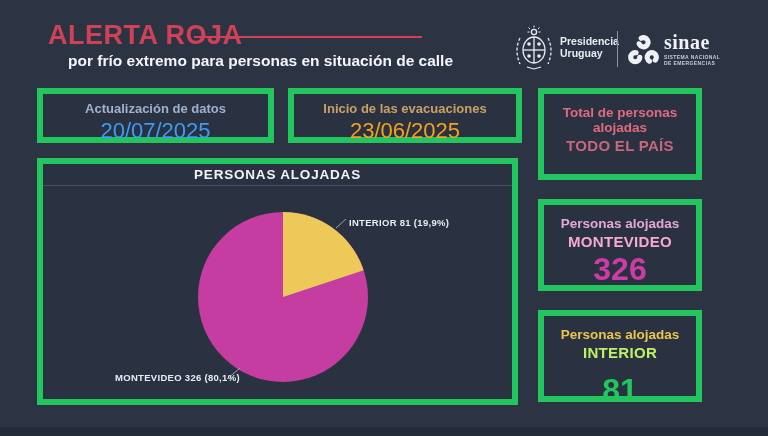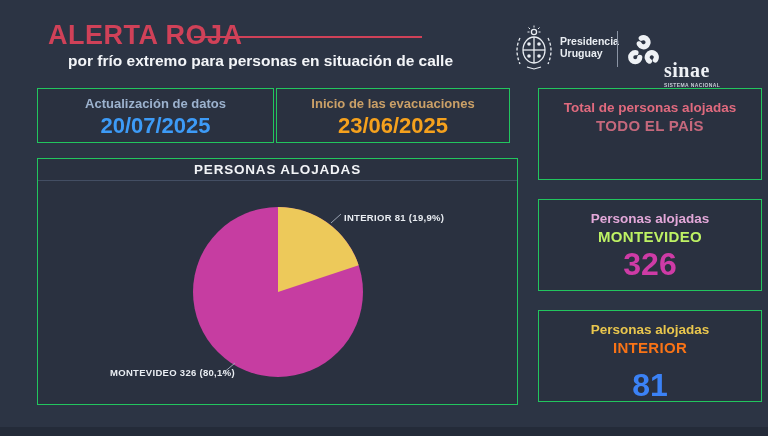--- a/index.html
+++ b/index.html
@@ -12,35 +12,35 @@
   .abs{position:absolute;}
   
   .title{left:48px;top:20px;font-size:27px;font-weight:bold;letter-spacing:.5px;}
   .title-line{left:194px;top:36px;width:228px;height:2px;}
   .subtitle{left:40px;top:52px;font-size:15.5px;font-weight:bold;color:#f3f5f8;margin-left:28px;}
   
   .coat{left:511px;top:24px;}
   .presid{left:560px;top:35px;font-size:10.5px;font-weight:bold;color:#e9edf2;line-height:12px;}
   .logo-divider{left:617px;top:31px;width:1px;height:36px;background:#8b94a4;}
   .sinae-mark{left:628px;top:35px;}
-  .sinae-text{left:664px;top:31px;color:#eef1f5;margin-top:28px;}
+  .sinae-text{left:664px;top:31px;color:#eef1f5;}
   .sinae-word{font-size:20px;font-weight:bold;letter-spacing:.5px;font-family:"Liberation Serif", serif;}
   .sinae-sub{font-size:5px;font-weight:bold;letter-spacing:.4px;line-height:6px;color:#c6ccd6;}
   
   .panel{
-    background:#2a3140;border:1px solid #22c55e;box-sizing:border-box;
+    background:#2a3140;border:6px solid #22c55e;box-sizing:border-box;
   }
   
   .datebox{height:55px;text-align:center;padding-top:7px;}
   .datebox .lbl{font-size:13px;font-weight:bold;}
-  .datebox .val{font-size:22px;font-weight:bold;margin-top:2px;}
+  .datebox .val{font-size:22px;font-weight:normal;margin-top:2px;}
   #datebox-0{left:37px;top:88px;width:237px;}
-  #datebox-1{left:276px;top:88px;width:234px;}
+  #datebox-1{left:288px;top:88px;width:234px;}
   
-  .statbox{left:538px;width:224px;height:92px;text-align:center;padding-top:11px;}
+  .statbox{left:538px;width:164px;height:92px;text-align:center;padding-top:11px;}
   .statbox .l1{font-size:13.5px;font-weight:bold;}
   .statbox .l2{font-size:15px;font-weight:bold;margin-top:2px;letter-spacing:.3px;}
   .statbox .num{font-size:32px;font-weight:bold;margin-top:3px;line-height:32px;}
   #statbox-0{top:88px;}
   #statbox-1{top:199px;}
   #statbox-2{top:310px;}
   
   .chartbox{left:37px;top:158px;width:481px;height:247px;}
   .chart-header{
     height:21px;border-bottom:1px solid #434e63;
@@ -113,27 +113,27 @@
   <div class="lbl" style="color: rgb(203, 160, 103);">Inicio de las evacuaciones</div>
   <div class="val" style="color: rgb(245, 161, 29);">23/06/2025</div>
 </div>
 
 <div id="statbox-0" class="abs panel statbox">
   <div class="l1" style="color: rgb(224, 106, 126);">Total de personas alojadas</div>
   <div class="l2" style="color: rgb(197, 104, 124);">TODO EL PAÍS</div>
 </div>
 <div id="statbox-1" class="abs panel statbox">
   <div class="l1" style="color: rgb(227, 168, 217);">Personas alojadas</div>
-  <div class="l2" style="color: #bef264;">MONTEVIDEO</div>
+  <div class="l2" style="color: #f9a8d4;">MONTEVIDEO</div>
   <div class="num" style="color: rgb(206, 59, 166);">326</div>
 </div>
 <div id="statbox-2" class="abs panel statbox">
   <div class="l1" style="color: rgb(233, 198, 77);">Personas alojadas</div>
-  <div class="l2" style="color: #f97316;">INTERIOR</div>
-  <div class="num" style="color: #3b82f6; margin-top: 13px;">81</div>
+  <div class="l2" style="color: #bef264;">INTERIOR</div>
+  <div class="num" style="color: #22c55e; margin-top: 13px;">81</div>
 </div>
 
 <div class="abs panel chartbox">
   <div class="chart-header">PERSONAS ALOJADAS</div>
 
   <svg class="pie-svg" width="200" height="200" viewBox="0 0 200 200">
     <circle cx="100" cy="100" r="85" fill="#c63da1"></circle>
     <path d="M100,100 L100.00,15.00 A85,85 0 0 1 180.68,73.23 Z" fill="#edc95a"></path>
   </svg>
 

